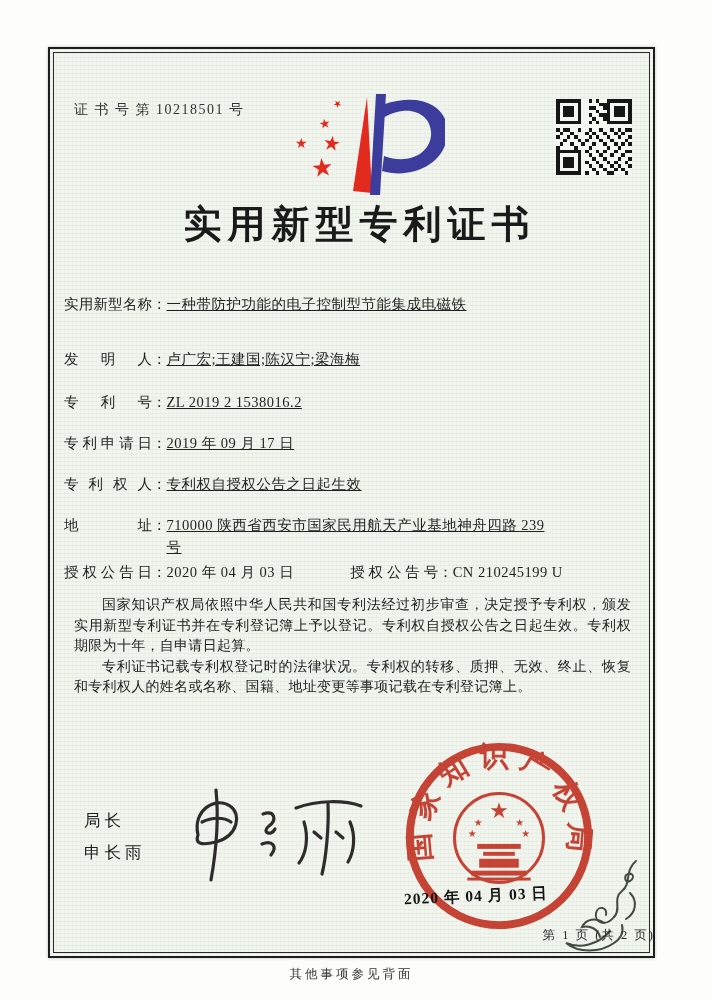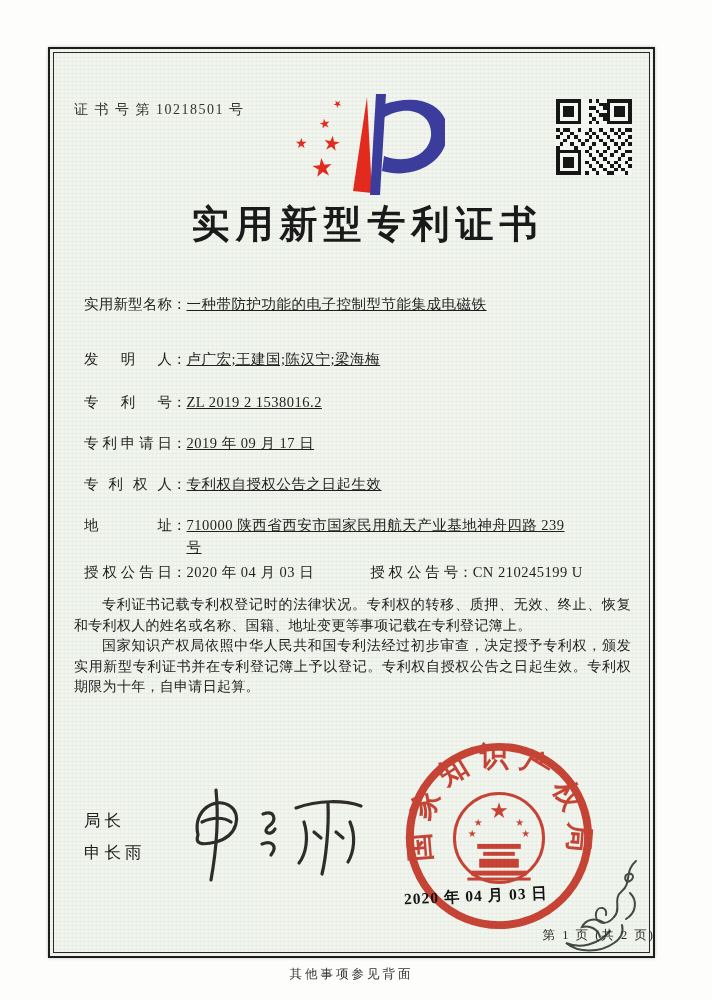--- a/index.html
+++ b/index.html
@@ -16,23 +16,23 @@
       repeating-linear-gradient(0deg, rgba(120,160,130,0.08) 0 1px, transparent 1px 4px),
       repeating-linear-gradient(90deg, rgba(120,160,130,0.05) 0 1px, transparent 1px 4px);
     box-shadow:0 0 3px rgba(0,0,0,.25);
   }
   .sheet::before{content:"";position:absolute;inset:0;border:2px solid #1d1d1d;pointer-events:none;}
   .sheet::after{content:"";position:absolute;inset:5px;border:1px solid #2a2a2a;pointer-events:none;}
   .cert-no{position:absolute;left:26px;top:54px;font-size:14px;letter-spacing:1.5px;color:#333;}
   .logo{position:absolute;left:235px;top:42px;width:162px;height:112px;}
   .logo .star{position:absolute;color:#e32a1e;line-height:1;}
   .qr{position:absolute;left:508px;top:52px;width:76px;height:76px;}
-  .title{position:absolute;left:16px;top:152px;width:100%;margin:0;text-align:center;
+  .title{position:absolute;left:8px;top:152px;width:100%;margin:0;text-align:center;
     font-size:38px;font-weight:700;letter-spacing:6px;color:#1a1a1a;}
-  .fields{position:absolute;left:36px;right:24px;top:246px;font-size:14.5px;color:#1f1f1f;}
+  .fields{position:absolute;left:16px;right:24px;top:246px;font-size:14.5px;color:#1f1f1f;}
   .row{display:flex;align-items:flex-start;line-height:22px;margin-bottom:19px;}
   .row.r0{margin-bottom:33px;}
   .row.r1{margin-bottom:21px;}
   .row.addr{margin-bottom:3px;}
   .lbl{display:inline-block;width:88px;text-align:justify;text-align-last:justify;flex:0 0 88px;}
   .colon{flex:0 0 auto;}
   .val{flex:1 1 auto;letter-spacing:0.5px;text-decoration:underline;}
   .row.addr .val{max-width:392px;}
   .grant .lbl2{margin-left:56px;flex:0 0 88px;}
   .grant .vinline{letter-spacing:0.5px;}
@@ -130,22 +130,22 @@
       <span class="lbl">授权公告日</span>
         <span class="colon">：</span>
       <span class="vinline">2020 年 04 月 03 日</span>
       <span class="lbl lbl2">授权公告号</span>
         <span class="colon">：</span>
       <span class="vinline">CN 210245199 U</span>
     </div>
   </div>
 
   <div class="paras">
+    <p>国家知识产权局依照中华人民共和国专利法经过初步审查，决定授予专利权，颁发实用新型专利证书并在专利登记簿上予以登记。专利权自授权公告之日起生效。专利权期限为十年，自申请日起算。</p>
     <p>专利证书记载专利权登记时的法律状况。专利权的转移、质押、无效、终止、恢复和专利权人的姓名或名称、国籍、地址变更等事项记载在专利登记簿上。</p>
-    <p>国家知识产权局依照中华人民共和国专利法经过初步审查，决定授予专利权，颁发实用新型专利证书并在专利登记簿上予以登记。专利权自授权公告之日起生效。专利权期限为十年，自申请日起算。</p>
   </div>
 
   <div class="signer">
     <div>局长</div>
     <div>申长雨</div>
   </div>
 
   <svg class="signature" width="205" height="105" viewBox="0 0 205 105">
     <g fill="none" stroke="#2e2c2a" stroke-width="3.2" stroke-linecap="round" stroke-linejoin="round">
       <path d="M30 55 C24 30 48 16 62 26 C74 34 70 56 48 62 C32 66 27 63 30 55"></path>

